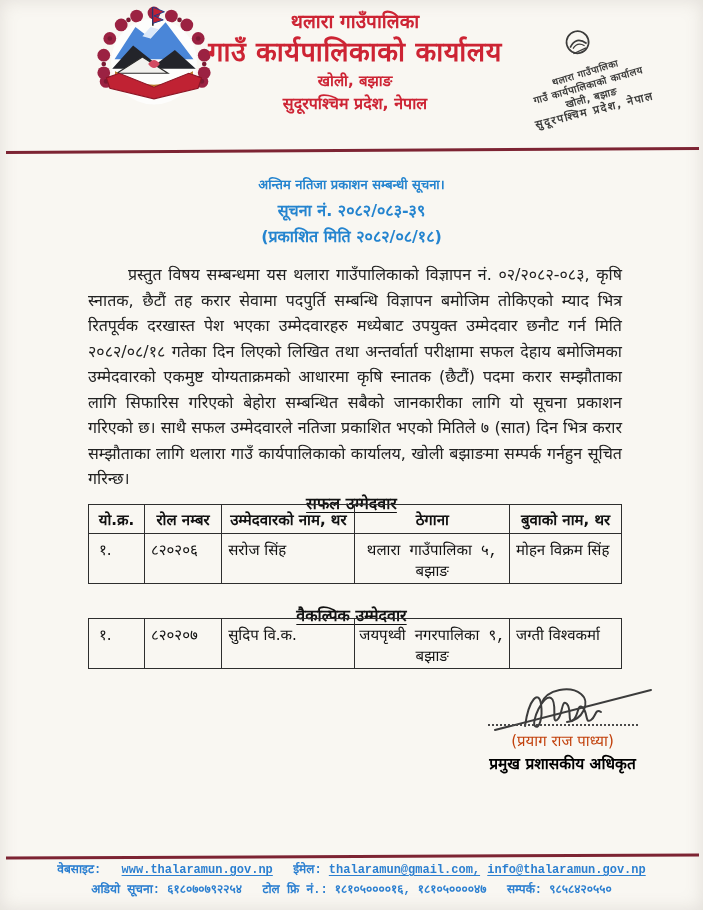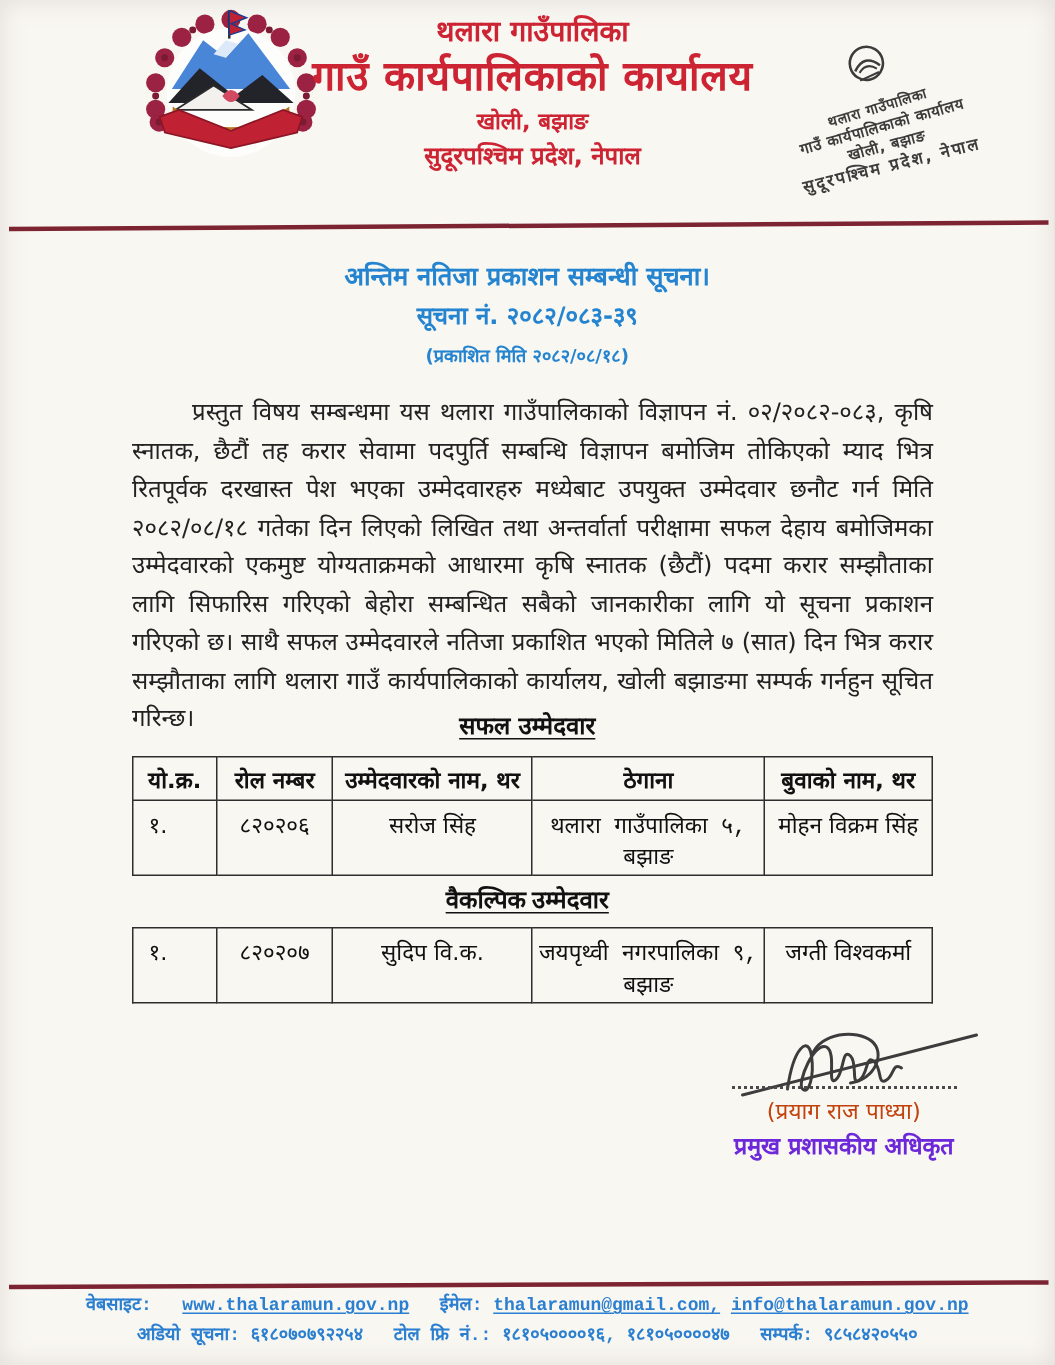--- a/index.html
+++ b/index.html
@@ -22,47 +22,47 @@
   }
   .stamp-emblem{width:34px;height:34px;margin:0 auto 2px;}
   .stamp-line{font-size:10px;line-height:13px;font-weight:bold;letter-spacing:.5px;white-space:nowrap;}
   .stamp-line.s1{font-size:9.5px;}
   .stamp-line.s4{font-size:11px;letter-spacing:1.5px;}
   .rule{position:absolute;left:6px;right:4px;height:3px;background:#7d2433;transform:rotate(-.35deg);}
   .rule-top{top:149px;}
   
   .notice{position:absolute;left:0;right:0;top:172px;text-align:center;color:#2484cf;font-weight:bold;}
   .notice div{line-height:26px;}
-  .notice-title{font-size:17px;}
+  .notice-title{font-size:13px;}
   .notice-no{font-size:16px;}
-  .notice-date{font-size:12px;}
+  .notice-date{font-size:16px;}
   
   .body-par{
     position:absolute;left:88px;top:262px;width:534px;
     font-size:16px;line-height:25.5px;text-align:justify;text-indent:40px;color:#222;
   }
   
   .tbl-title{position:absolute;left:0;right:0;text-align:center;font-weight:bold;font-size:16px;text-decoration:underline;text-underline-offset:3px;color:#111;}
-  .t1-title{top:472px;}
-  .t2-title{top:588px;font-family:Liberation Serif, serif;}
+  .t1-title{top:492px;}
+  .t2-title{top:604px;}
   table.doc{position:absolute;left:88px;width:534px;border-collapse:collapse;table-layout:fixed;color:#111;}
   .t1{top:504px;}
   .t2{top:618px;}
   table.doc th,table.doc td{border:1.6px solid #2e2e2e;padding:2px 6px;font-size:15px;}
   table.doc th{font-weight:bold;text-align:center;height:24px;}
-  table.doc td{height:36px;vertical-align:top;padding-top:5px;text-align:center;}
+  table.doc td{height:36px;vertical-align:top;padding-top:5px;text-align:left;}
   table.doc td.c-sn{text-align:left;padding-left:10px;}
   col.c1{width:10.5%;}col.c2{width:14.5%;}col.c3{width:25%;}col.c4{width:29%;}col.c5{width:21%;}
   table.doc td.c-addr{text-align:center;padding-left:2px;padding-right:2px;font-family:Liberation Mono, monospace;}
   
   .sig-block{position:absolute;left:455px;top:680px;width:215px;text-align:center;}
   .sig-scrawl{position:relative;height:58px;}
   .sig-dots{margin:0 auto;width:150px;border-bottom:2px dotted #4a4a4a;position:relative;top:-14px;}
   .sig-name{font-size:15px;color:#c2410c;line-height:22px;margin-top:-10px;}
-  .sig-title{font-size:15.5px;color:#6d28d9;font-weight:bold;line-height:24px;}
+  .sig-title{font-size:15.5px;color:#000000;font-weight:bold;line-height:24px;}
   
   .rule-bottom{top:855px;height:2.5px;transform:rotate(-.25deg);}
   .footer{position:absolute;left:0;right:0;top:860px;text-align:center;color:#2b7fd0;}
   .f-line{font-size:12px;line-height:20px;font-weight:bold;font-family:Liberation Mono, monospace;}
   .f-link{text-decoration:underline;text-underline-offset:2px;cursor:pointer;}
   .f-sep{display:inline-block;width:6px;}
 </style>
 </head>
 <body>
 

